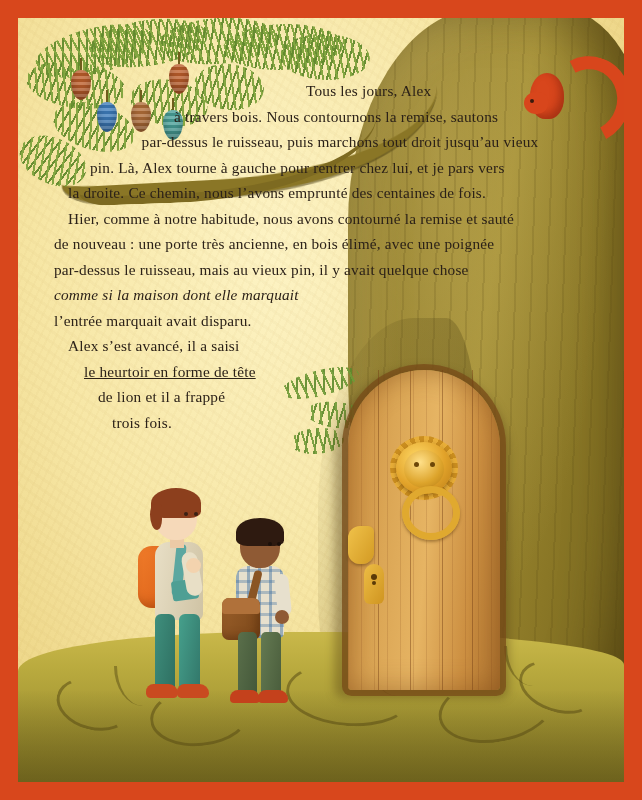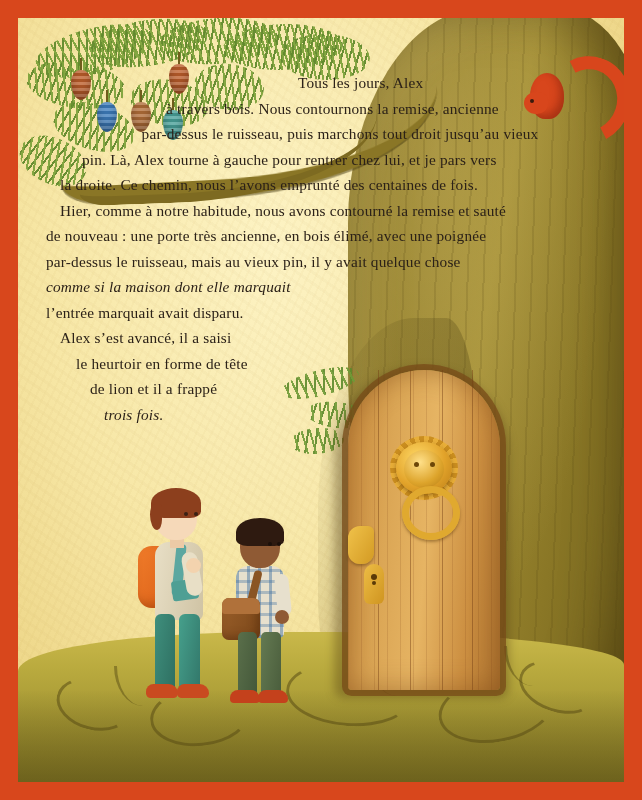--- a/index.html
+++ b/index.html
@@ -440,21 +440,21 @@
     position: absolute;
     left: 28px;
     top: 52px;
     width: 520px;
     color: #2b2118;
     font-family: "Liberation Serif", serif;
     font-size: 15.3px;
     line-height: 25.5px;
     letter-spacing: .2px;
   }
-  #story p { margin: 0; }
+  #story p { margin: 8px; }
   .ln { display: block; white-space: nowrap; }
   
   .i0  { margin-left: 252px; }
   .i1  { margin-left: 186px; }
   .i2  { margin-left: 120px; }
   .i3  { margin-left: 68px; text-align: center; }
   .i4  { margin-left: 36px; }
   .i5  { margin-left: 14px; }
   .i6  { margin-left: 0px; }
   .i7  { margin-left: 8px; }
@@ -590,30 +590,30 @@
       <div class="b2-hand"></div>
       <div class="b2-head"></div>
       <div class="b2-hair"></div>
       <div class="b2-eye" style="left:250px; top:524px;"></div>
       <div class="b2-eye" style="left:259px; top:524px;"></div>
     </div>
 
     <div id="story">
       <p>
         <span class="ln i0">Tous les jours, Alex</span>
-        <span class="ln i2">à travers bois. Nous contournons la remise, ancienne</span>
+        <span class="ln i2">à travers bois. Nous contournons la remise, sautons</span>
         <span class="ln i3">par-dessus le ruisseau, puis marchons tout droit jusqu’au vieux</span>
         <span class="ln i4">pin. Là, Alex tourne à gauche pour rentrer chez lui, et je pars vers</span>
         <span class="ln i5">la droite. Ce chemin, nous l’avons emprunté des centaines de fois.</span>
         <span class="ln i6" style="margin-left:14px;">Hier, comme à notre habitude, nous avons contourné la remise et sauté</span>
         <span class="ln i8" style="margin-left:0px;">de nouveau : une porte très ancienne, en bois élimé, avec une poignée</span>
         <span class="ln i7" style="margin-left:0px;">par-dessus le ruisseau, mais au vieux pin, il y avait quelque chose</span>
         <span class="ln i10" style="margin-left:0px;font-style:italic;">comme si la maison dont elle marquait</span>
         <span class="ln i11" style="margin-left:0px;">l’entrée marquait avait disparu.</span>
         <span class="ln i12" style="margin-left:14px;">Alex s’est avancé, il a saisi</span>
-        <span class="ln i13" style="margin-left:30px;">le heurtoir en forme de tête</span>
+        <span class="ln i13" style="margin-left:30px;text-decoration:underline;">le heurtoir en forme de tête</span>
         <span class="ln i14" style="margin-left:44px;">de lion et il a frappé</span>
-        <span class="ln i15" style="margin-left:58px;font-style:italic;">trois fois.</span>
+        <span class="ln i15" style="margin-left:58px;">trois fois.</span>
       </p>
     </div>
 
   </div>
 </div>
 
 </body></html>

